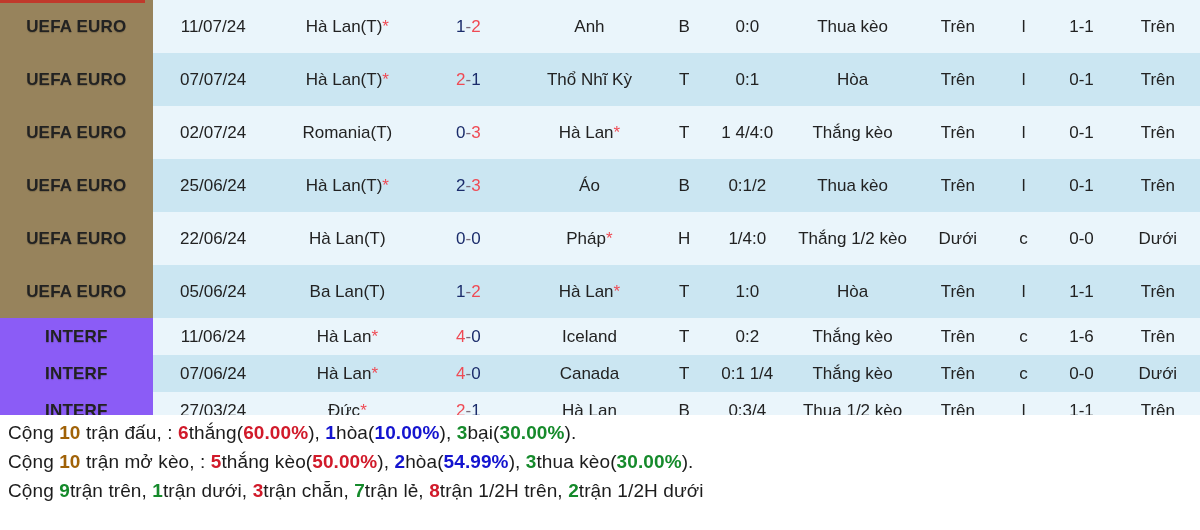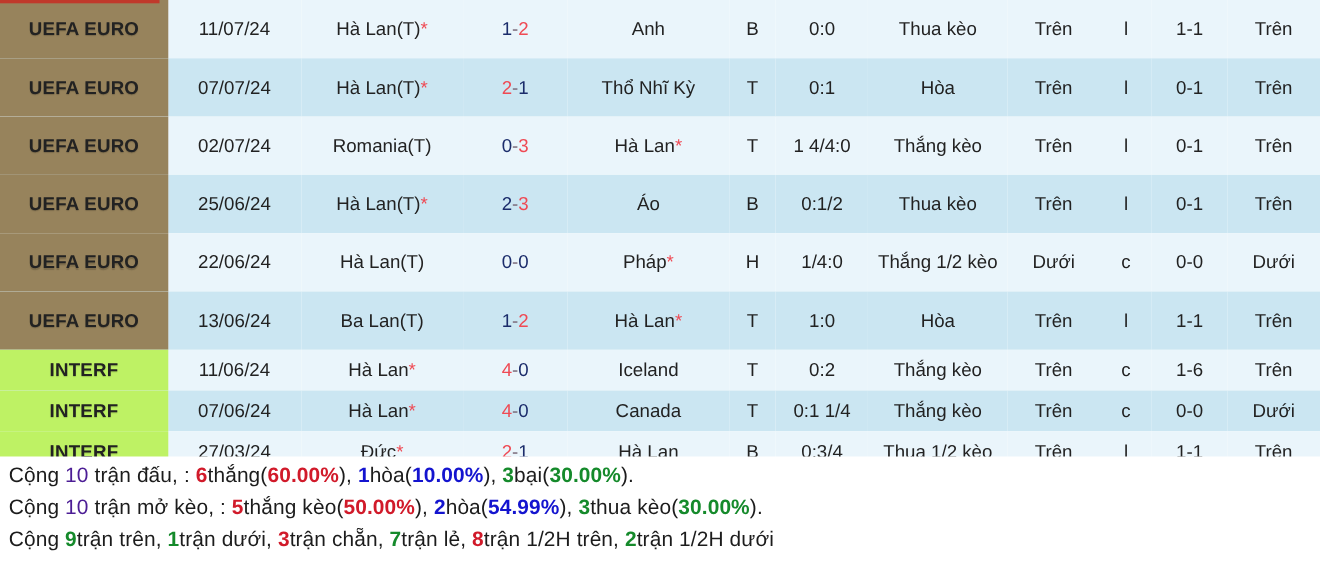--- a/index.html
+++ b/index.html
@@ -50,21 +50,21 @@
   td.league{
     color:#fffbe8;
     font-weight:bold;
     font-size:17px;
     letter-spacing:.2px;
     padding:0 4px;
     line-height:1.25;
     text-shadow:0 1px 1px rgba(0,0,0,.18);
   }
   td.league.euro{background:#97835c;}
-  td.league.interf{background:#bef264;margin-top:20px;}
+  td.league.interf{background:#8b5cf6;margin-top:20px;}
 
   .date{color:#2b3a44;font-size:17px;}
 
   
   .cRed{color:#ef4a54;}
   .cGreen{color:#2f8f3f;}
   .cBlue{color:#2727c8;}
   .cNavy{color:#1b2c6b;}
   .cDark{color:#1c1c1c;margin-top:20px;}
 
@@ -81,21 +81,21 @@
   .summary .line{
     font-size:19px;
     color:#1c1c1c;
     line-height:1.52;
     white-space:nowrap;
     letter-spacing:.1px;
   }
   .sRed{color:#d11a2a;font-weight:bold;}
   .sBlue{color:#1414cf;font-weight:bold;}
   .sGreen{color:#158a2b;font-weight:bold;}
-  .sBlack{color:#4c1d95;font-weight:normal;}
+  .sBlack{color:#a16207;font-weight:bold;}
 </style>
 </head>
 <body>
 
 <div id="app">
 
   <div class="topline"></div>
 
   <table class="matches">
     <colgroup>
@@ -178,21 +178,21 @@
           <td class="cBlue">H</td>
           <td class="cNavy">1/4:0</td>
           <td class="cRed">Thắng 1/2 kèo</td>
           <td class="cGreen">Dưới</td>
           <td class="cRed">c</td>
           <td class="cDark">0-0</td>
           <td class="cGreen">Dưới</td>
         </tr>
         <tr class="row-b" style="height:53px">
           <td class="league euro">UEFA EURO</td>
-          <td class="date">13/06/24</td>
+          <td class="date">05/06/24</td>
           <td class="cDark">Ba Lan(T)</td>
           <td class="score"><span class="cNavy">1</span><span class="sep">-</span><span class="cRed">2</span></td>
           <td class="cRed">Hà Lan<span class="star">*</span></td>
           <td class="cRed">T</td>
           <td class="cNavy">1:0</td>
           <td class="cBlue">Hòa</td>
           <td class="cRed">Trên</td>
           <td class="cGreen">l</td>
           <td class="cDark">1-1</td>
           <td class="cRed">Trên</td>

